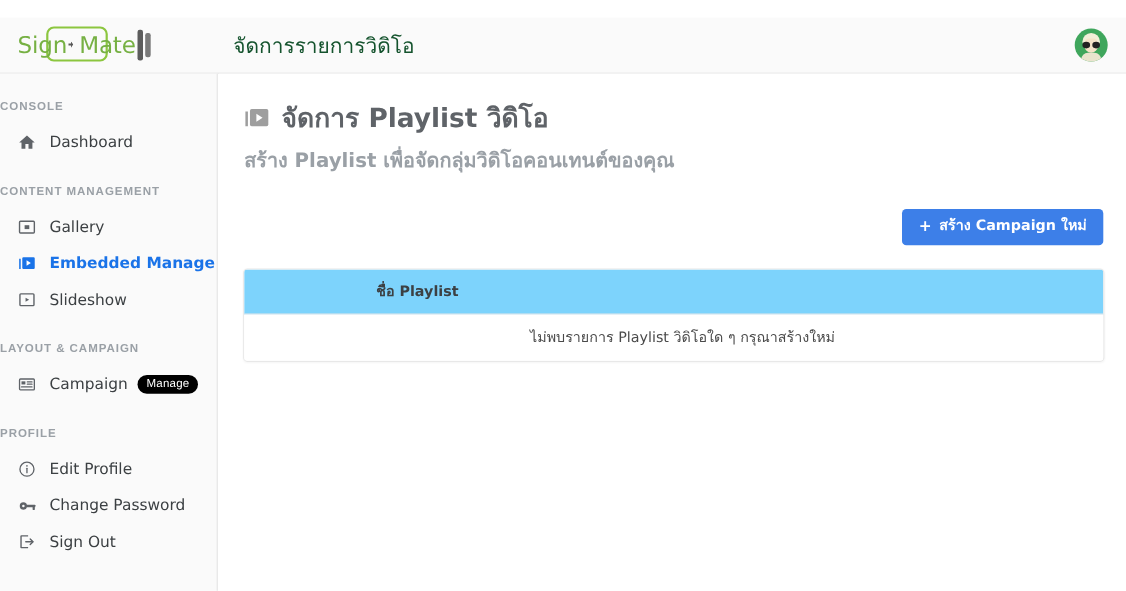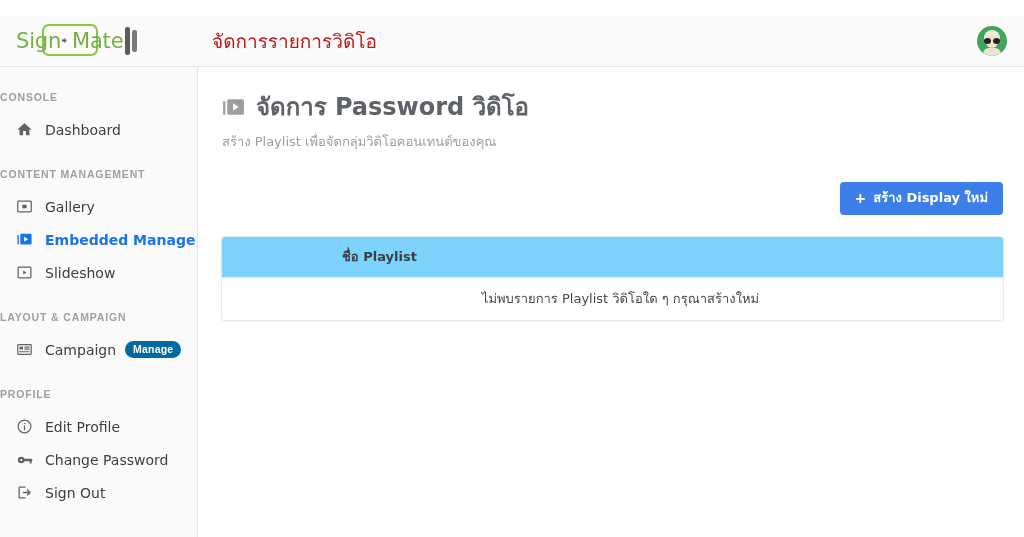--- a/index.html
+++ b/index.html
@@ -88,21 +88,21 @@
     width: 5px;
     background: #5c5c5c;
     border-radius: 2px;
   }
   .logo-bar.b1 { height: 28px; }
   .logo-bar.b2 { height: 22px; background: #7a7a7a; }
 
   .topbar-title {
     font-family: Liberation Mono, monospace;
     font-size: 19px;
-    color: #b91c1c;
+    color: #14532d;
     margin-left: 14px;
     white-space: nowrap;
   }
   .topbar-spacer { flex: 1 1 auto; }
 
   .avatar {
     width: 30px;
     height: 30px;
     border-radius: 50%;
     background: #3fa65c;
@@ -191,24 +191,24 @@
     white-space: nowrap;
   }
   .nav-item.active .nav-label {
     color: #1a73e8;
     font-weight: bold;
   }
   .nav-item.active .nav-icon { color: #1a73e8; }
   .badge {
     display: inline-block;
     margin-left: 9px;
-    background: #0369a1;
+    background: #000000;
     color: #fff;
     font-size: 10.5px;
-    font-weight: bold;
+    font-weight: normal;
     padding: 2.5px 8px 3px;
     border-radius: 10px;
     font-family: "Liberation Sans", sans-serif;
     letter-spacing: 0.2px;
   }
 
   
   .main {
     position: absolute;
     left: 199px; top: 51px;
@@ -230,24 +230,25 @@
   }
   .page-title {
     font-family: "DejaVu Sans", sans-serif;
     font-size: 24px;
     color: #5f6368;
     line-height: 1.15;
     white-space: nowrap;
   }
   .page-sub {
     font-family: "DejaVu Sans", sans-serif;
-    font-size: 13px;
+    font-size: 18px;
     color: #9aa0a6;
     margin-top: 9px;
     margin-left: 1px;
+    font-weight: bold;
   }
 
   .actions-row {
     display: flex;
     justify-content: flex-end;
     margin-top: 30px;
   }
   .btn-primary {
     background: #3d7fe8;
     color: #fff;
@@ -463,29 +464,29 @@
   <main class="main">
 
     <div class="page-head">
       <span class="page-head-icon">
         <svg width="25" height="25" viewBox="0 0 24 24" fill="currentColor">
             <path d="M2 6v13h2.2V6H2z"></path>
             <rect x="6" y="4" width="16" height="15" rx="1.5"></rect>
             <path d="M11.6 8l5.4 3.5-5.4 3.5z" fill="#fff"></path>
           </svg>
       </span>
-      <h1 class="page-title">จัดการ Password วิดิโอ</h1>
+      <h1 class="page-title">จัดการ Playlist วิดิโอ</h1>
     </div>
 
     <div class="page-sub">สร้าง Playlist เพื่อจัดกลุ่มวิดิโอคอนเทนต์ของคุณ</div>
 
     <div class="actions-row">
       <button class="btn-primary">
         <span class="btn-plus">+</span>
-        <span>สร้าง Display ใหม่</span>
+        <span>สร้าง Campaign ใหม่</span>
       </button>
     </div>
 
     <div class="table-card">
       <div class="table-head-row">
         <div class="th-name">ชื่อ Playlist</div>
       </div>
       <div class="table-empty-row">
         <div class="empty-text">ไม่พบรายการ Playlist วิดิโอใด ๆ กรุณาสร้างใหม่</div>
       </div>

